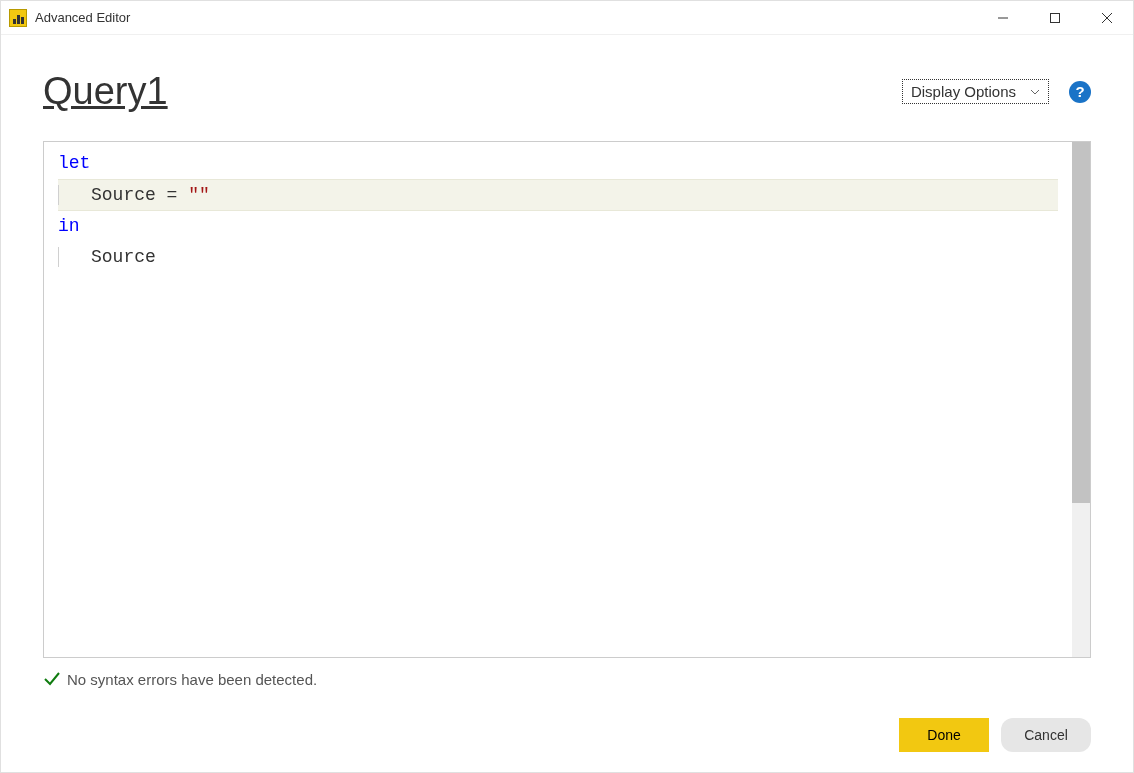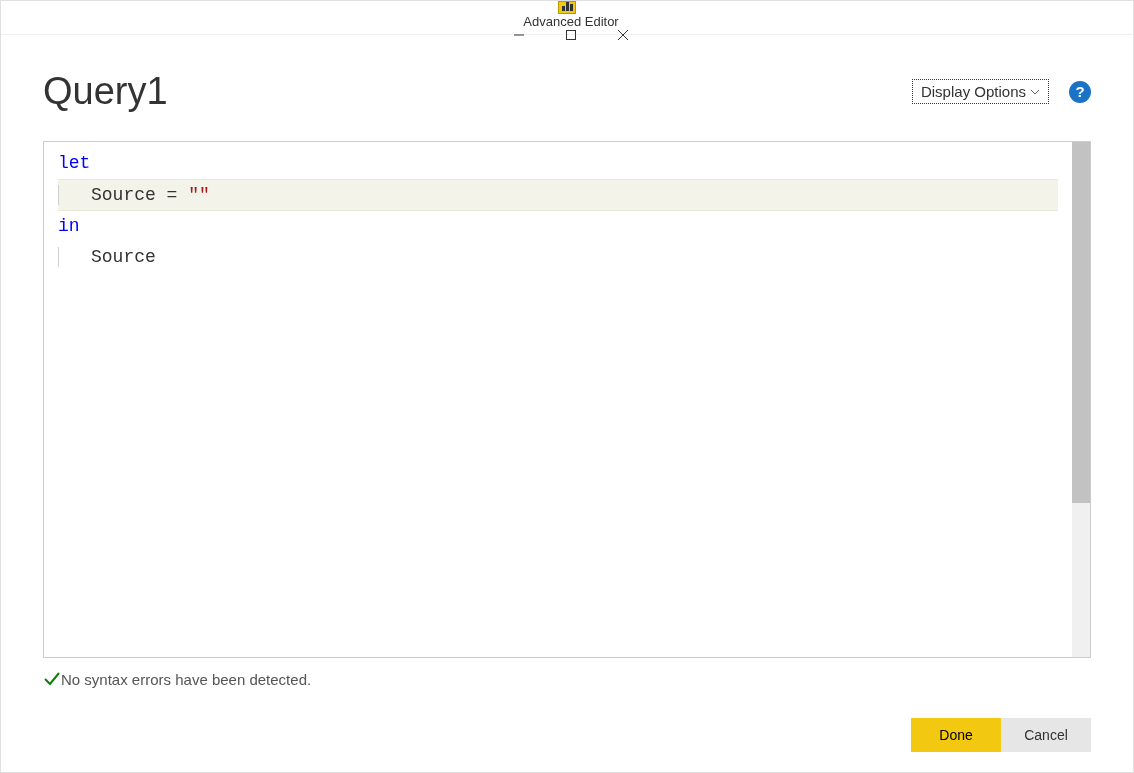--- a/index.html
+++ b/index.html
@@ -16,21 +16,20 @@
       overflow: hidden;
       border: 1px solid #e0e0e0;
     }
 
     .title-bar {
       height: 34px;
       display: flex;
       align-items: center;
       padding: 0 0 0 8px;
       border-bottom: 1px solid #f0f0f0;
-      flex-direction: column;
     }
 
     .app-icon {
       width: 18px;
       height: 18px;
       background: #f2c811;
       border: 1px solid #b89a00;
       margin-right: 8px;
       position: relative;
       display: flex;
@@ -86,34 +85,35 @@
       align-items: center;
       justify-content: space-between;
       margin-bottom: 28px;
     }
 
     .query-title {
       font-size: 38px;
       font-weight: 300;
       color: #333;
       letter-spacing: 0px;
+      text-decoration: underline;
     }
 
     .header-controls {
       display: flex;
       align-items: center;
       gap: 20px;
     }
 
     .display-options {
       border: 1px dotted #333;
       padding: 3px 8px;
       display: flex;
       align-items: center;
-      gap: 4px;
+      gap: 14px;
       font-size: 15px;
       color: #333;
       cursor: pointer;
     }
 
     .display-options .chevron {
       width: 10px;
       height: 10px;
     }
 
@@ -180,52 +180,54 @@
       top: 0;
       left: 0;
       right: 0;
       height: 70%;
       background: #c2c2c2;
     }
 
     .status-row {
       display: flex;
       align-items: center;
-      gap: 0;
+      gap: 6px;
       font-size: 15px;
       color: #555;
       margin-bottom: 30px;
     }
 
     .checkmark {
       color: #107c10;
     }
 
     .button-row {
       display: flex;
       justify-content: flex-end;
+      gap: 12px;
     }
 
     .btn {
       width: 90px;
       height: 34px;
       border: none;
       font-size: 14px;
       cursor: pointer;
       font-family: inherit;
     }
 
     .btn-primary {
       background: #f2c811;
       color: #000;
     }
 
     .btn-secondary {
       background: #e6e6e6;
       color: #333;
+      border-radius: 12px;
     }
   </style>
 </head>
 <body>
 
 <div class="title-bar">
   <div class="app-icon">
     <div class="bar bar1"></div>
     <div class="bar bar2"></div>
     <div class="bar bar3"></div>

